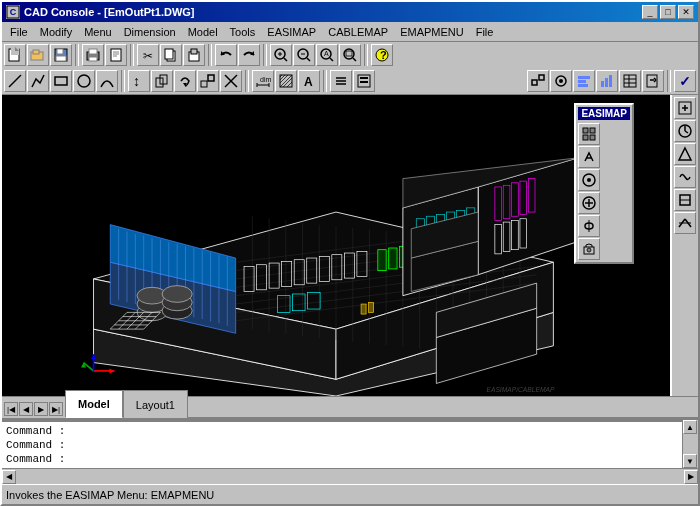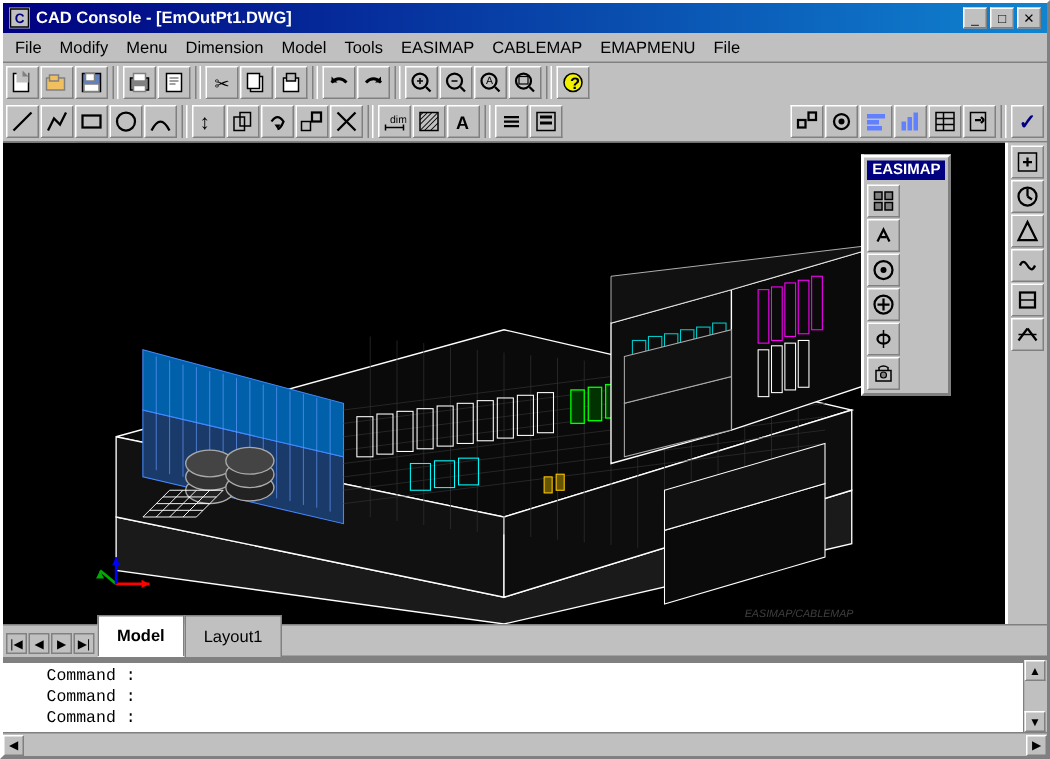--- a/index.html
+++ b/index.html
@@ -241,21 +241,20 @@
       padding: 2px 4px;
       flex-shrink: 0;
       font-size: 11px;
       font-family: 'Courier New', monospace;
     }
     .command-line {
       height: 14px;
       display: flex;
       align-items: center;
       color: #000;
-      margin-left: 25px;
     }
 
     
     .status-bar {
       height: 20px;
       background: #c0c0c0;
       border-top: 1px solid #fff;
       display: flex;
       align-items: center;
       padding: 0 4px;
@@ -874,14 +873,17 @@
   </div>
 
   <div style="display: flex; flex-direction: column; flex-shrink: 0;">
 
     <div style="display: flex; align-items: center; background: #c0c0c0; border-top: 1px solid #808080; height: 16px;">
       <div class="scrollbar-h-btn">◀</div>
       <div class="scrollbar-h-track"></div>
       <div class="scrollbar-h-btn">▶</div>
     </div>
 
+    <div class="status-bar">
+      <span>Invokes the EASIMAP Menu: EMAPMENU</span>
+    </div>
   </div>
 </div>
 
 </body></html>

